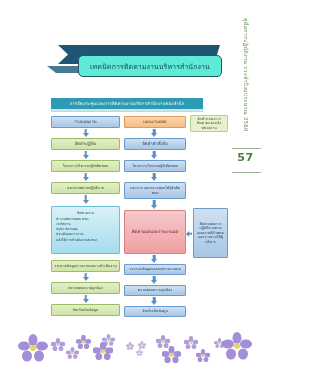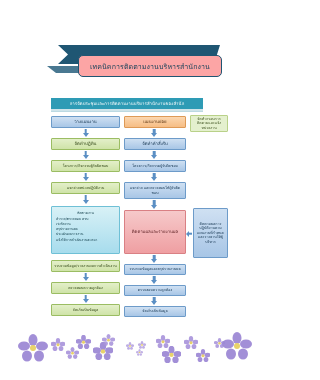--- a/index.html
+++ b/index.html
@@ -45,21 +45,21 @@
     background:#1f5673;
     clip-path:polygon(0 0, 176px 0, 170px 19px, 14px 19px, 24px 9.5px, 14px 0);
   }
   .ribbon-shadow{
     position:absolute;left:3px;top:21px;width:150px;height:7px;
     background:#29607e;opacity:.85;
     clip-path:polygon(0 0, 150px 0, 143px 7px, 9px 7px);
   }
   .banner-callout{
     position:absolute;left:34px;top:10px;width:144px;height:22px;
-    background:#fca5a5;border:1.2px solid #1f5673;border-radius:5px;
+    background:#5eead4;border:1.2px solid #1f5673;border-radius:5px;
     display:flex;align-items:center;justify-content:center;
     box-sizing:border-box;
   }
   .banner-callout span{
     font-size:7px;color:#123f57;white-space:nowrap;letter-spacing:.1px;
   }
 
   
   .chart{position:absolute;left:48px;top:98px;width:180px;height:222px;}
   .chart-header{
@@ -120,20 +120,26 @@
   
   .flowers{position:absolute;left:14px;top:330px;width:240px;height:40px;}
   .flower{position:absolute;}
   .flower svg{display:block;}
 </style>
 </head>
 <body>
 
 <div class="page">
 
+  <div class="margin-rail">
+    <div class="vtext">คู่มือการปฏิบัติงาน ประจำปีงบประมาณ 2560</div>
+    <div class="rail-rule top"></div>
+    <div class="pagenum">57</div>
+    <div class="rail-rule bot"></div>
+  </div>
 
   <div class="banner-wrap">
     <div class="ribbon"></div>
     <div class="ribbon-shadow"></div>
     <div class="banner-callout">
       <span>เทคนิคการติดตามงานบริหารสำนักงาน</span>
     </div>
   </div>
 
   <div class="chart">

